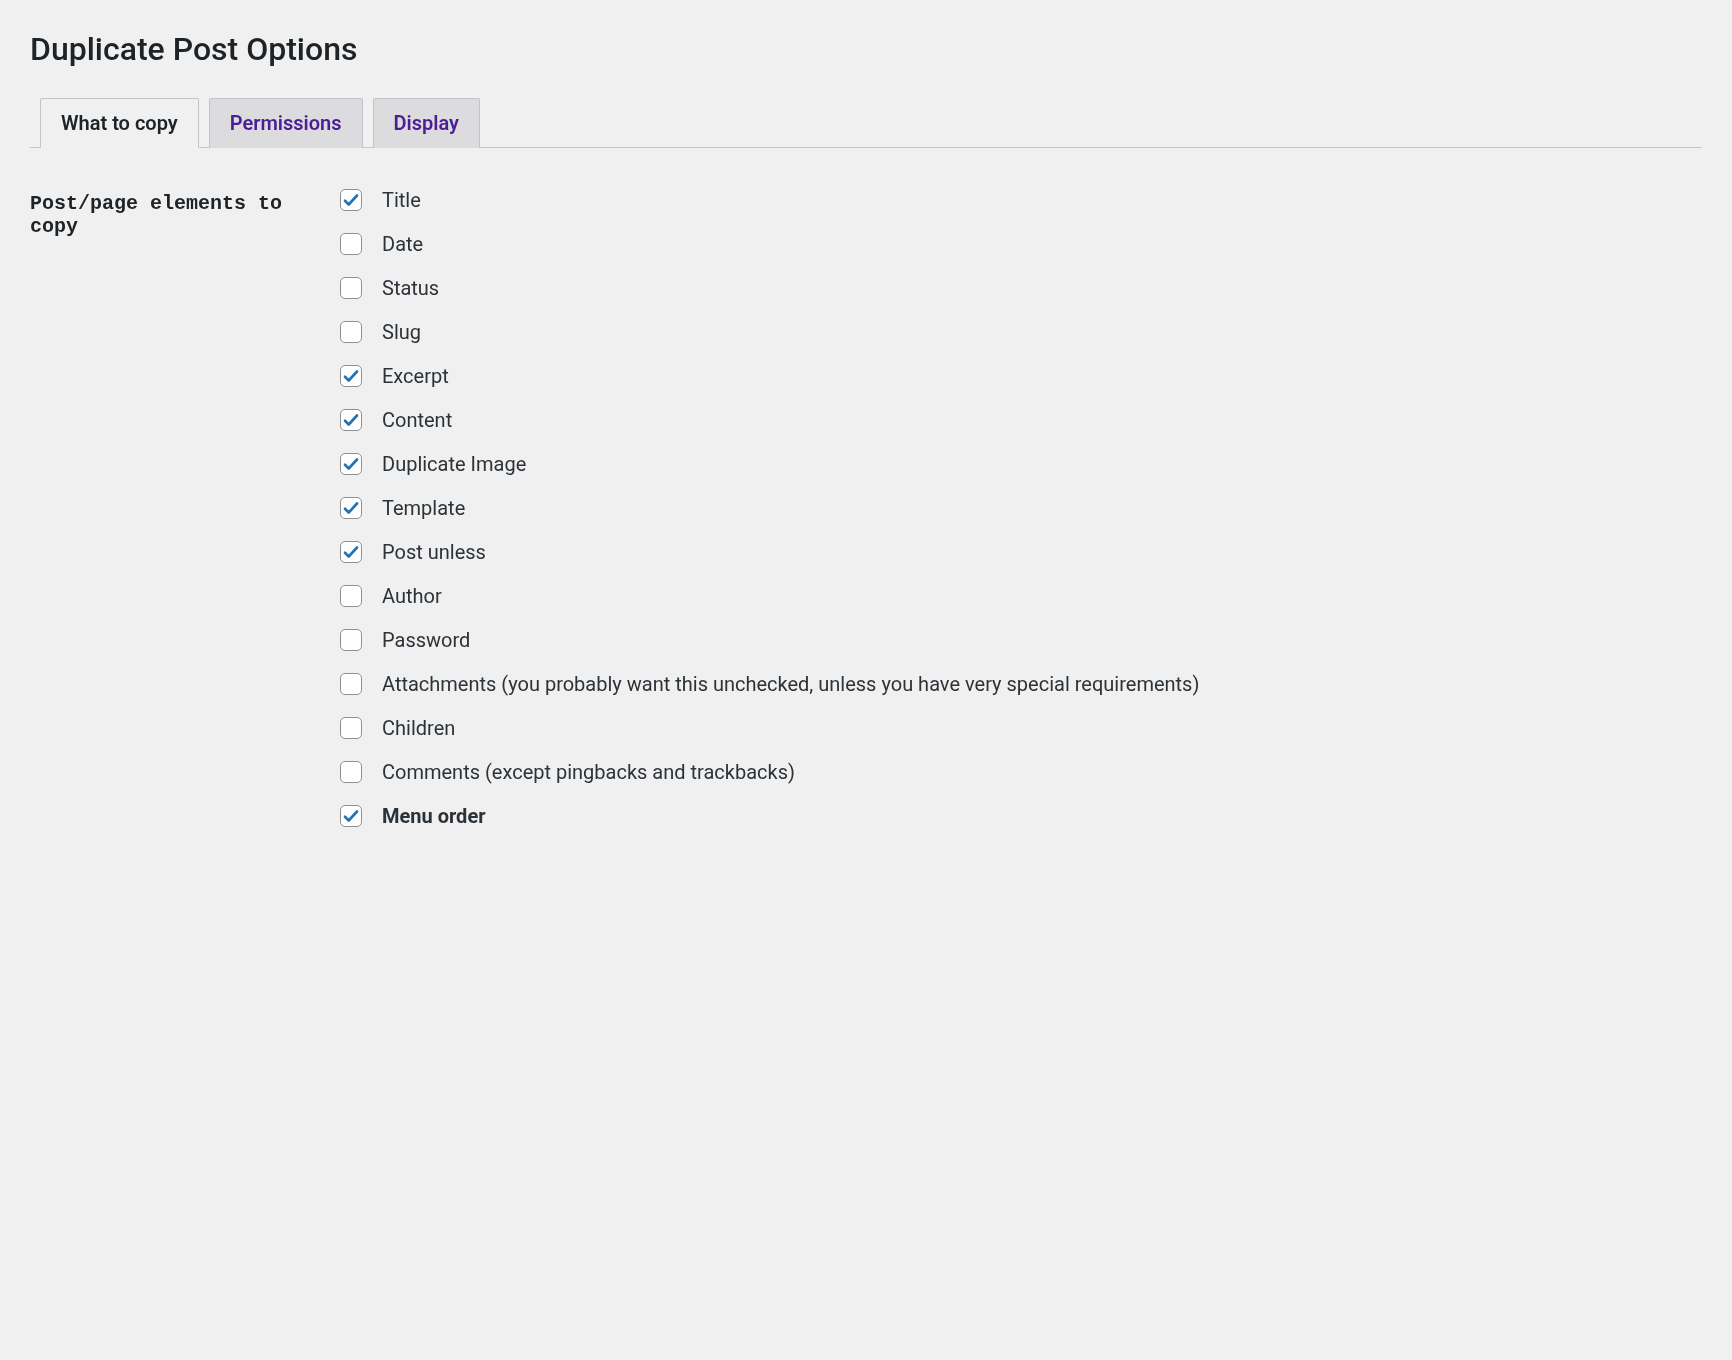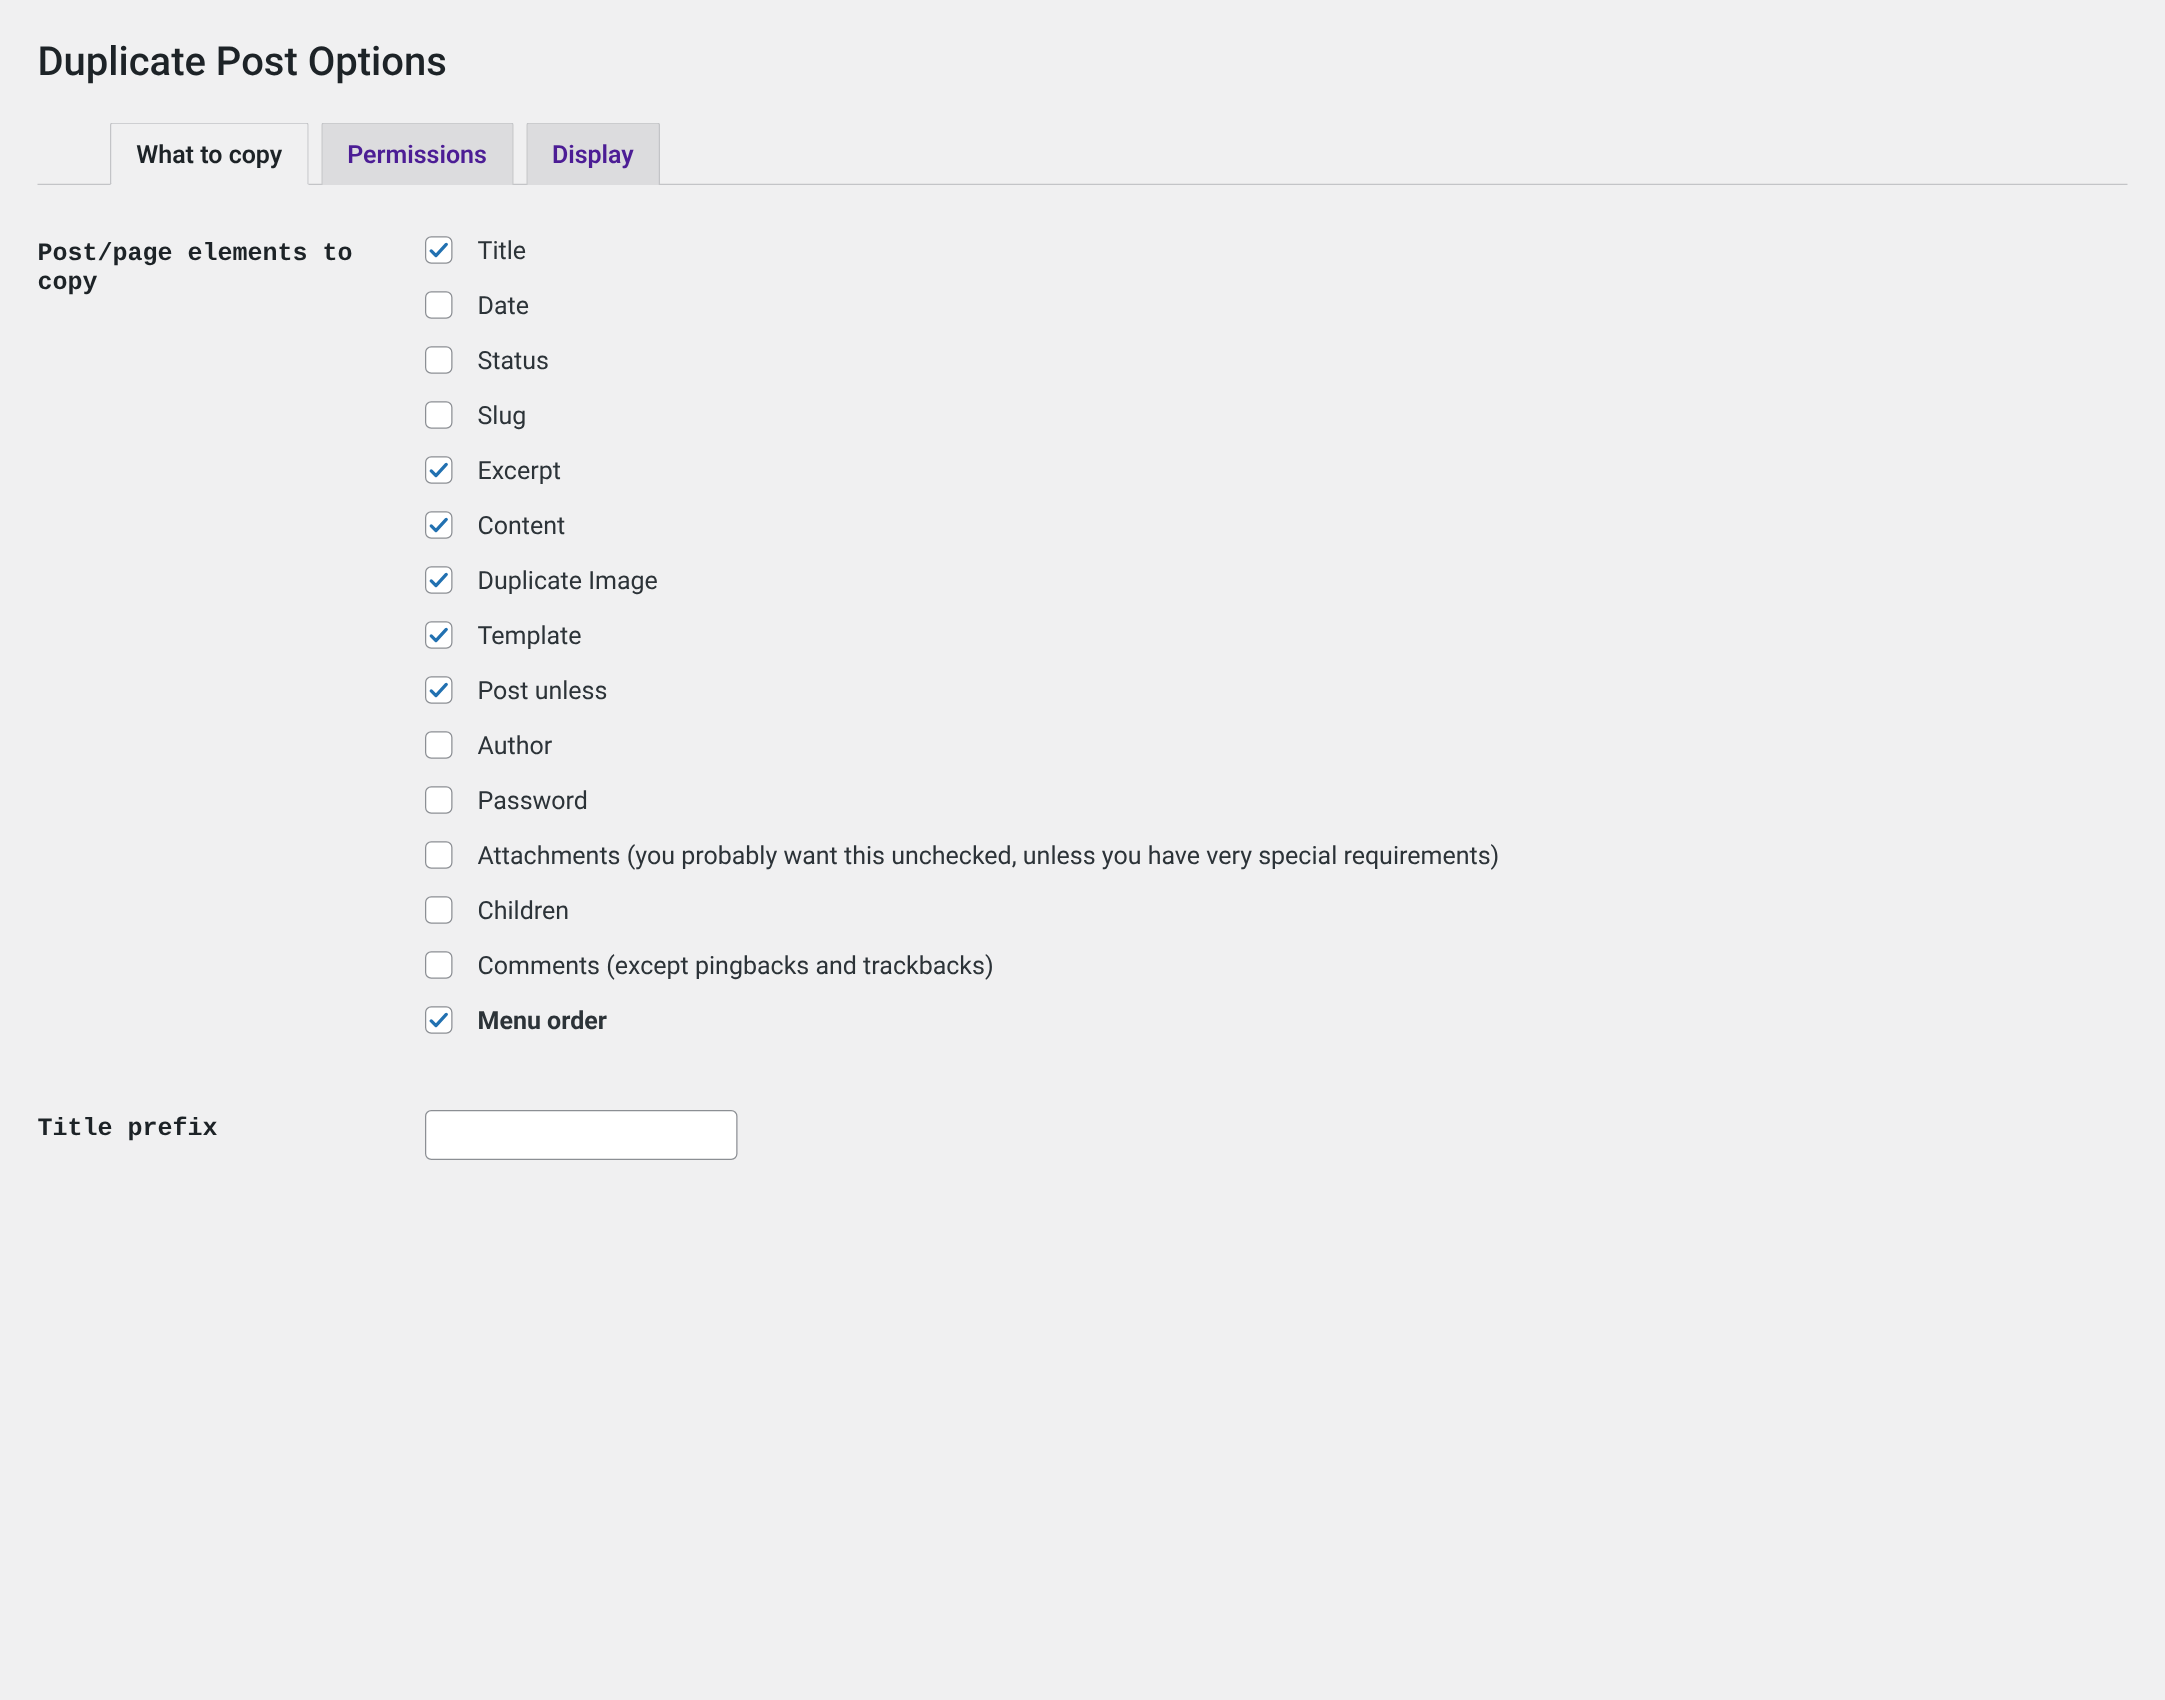--- a/index.html
+++ b/index.html
@@ -37,21 +37,20 @@
       font-weight: 600;
       cursor: pointer;
       margin-bottom: -1px;
       border-top-left-radius: 2px;
       border-top-right-radius: 2px;
     }
     .tab.active {
       background: #f0f0f1;
       border-bottom: 1px solid #f0f0f1;
       color: #1d2327;
-      margin-left: 48px;
     }
     .form-table {
       width: 100%;
       margin-top: 30px;
       border-collapse: collapse;
     }
     .form-table th {
       text-align: left;
       vertical-align: top;
       font-weight: 700;
@@ -216,20 +215,14 @@
                 <polyline points="4 13 9 18 20 6"></polyline>
               </svg>
             </span>
             <label class="chk-label">Menu order</label>
           </div>
         </td>
   </tr>
   <tr>
         <td colspan="2" class="row-spacer"></td>
       </tr>
-  <tr>
-    <th>Title prefix</th>
-    <td>
-      <input type="text" class="text-input" value="" style="">
-    </td>
-  </tr>
 </tbody>
   </table>
 
 </body></html>

